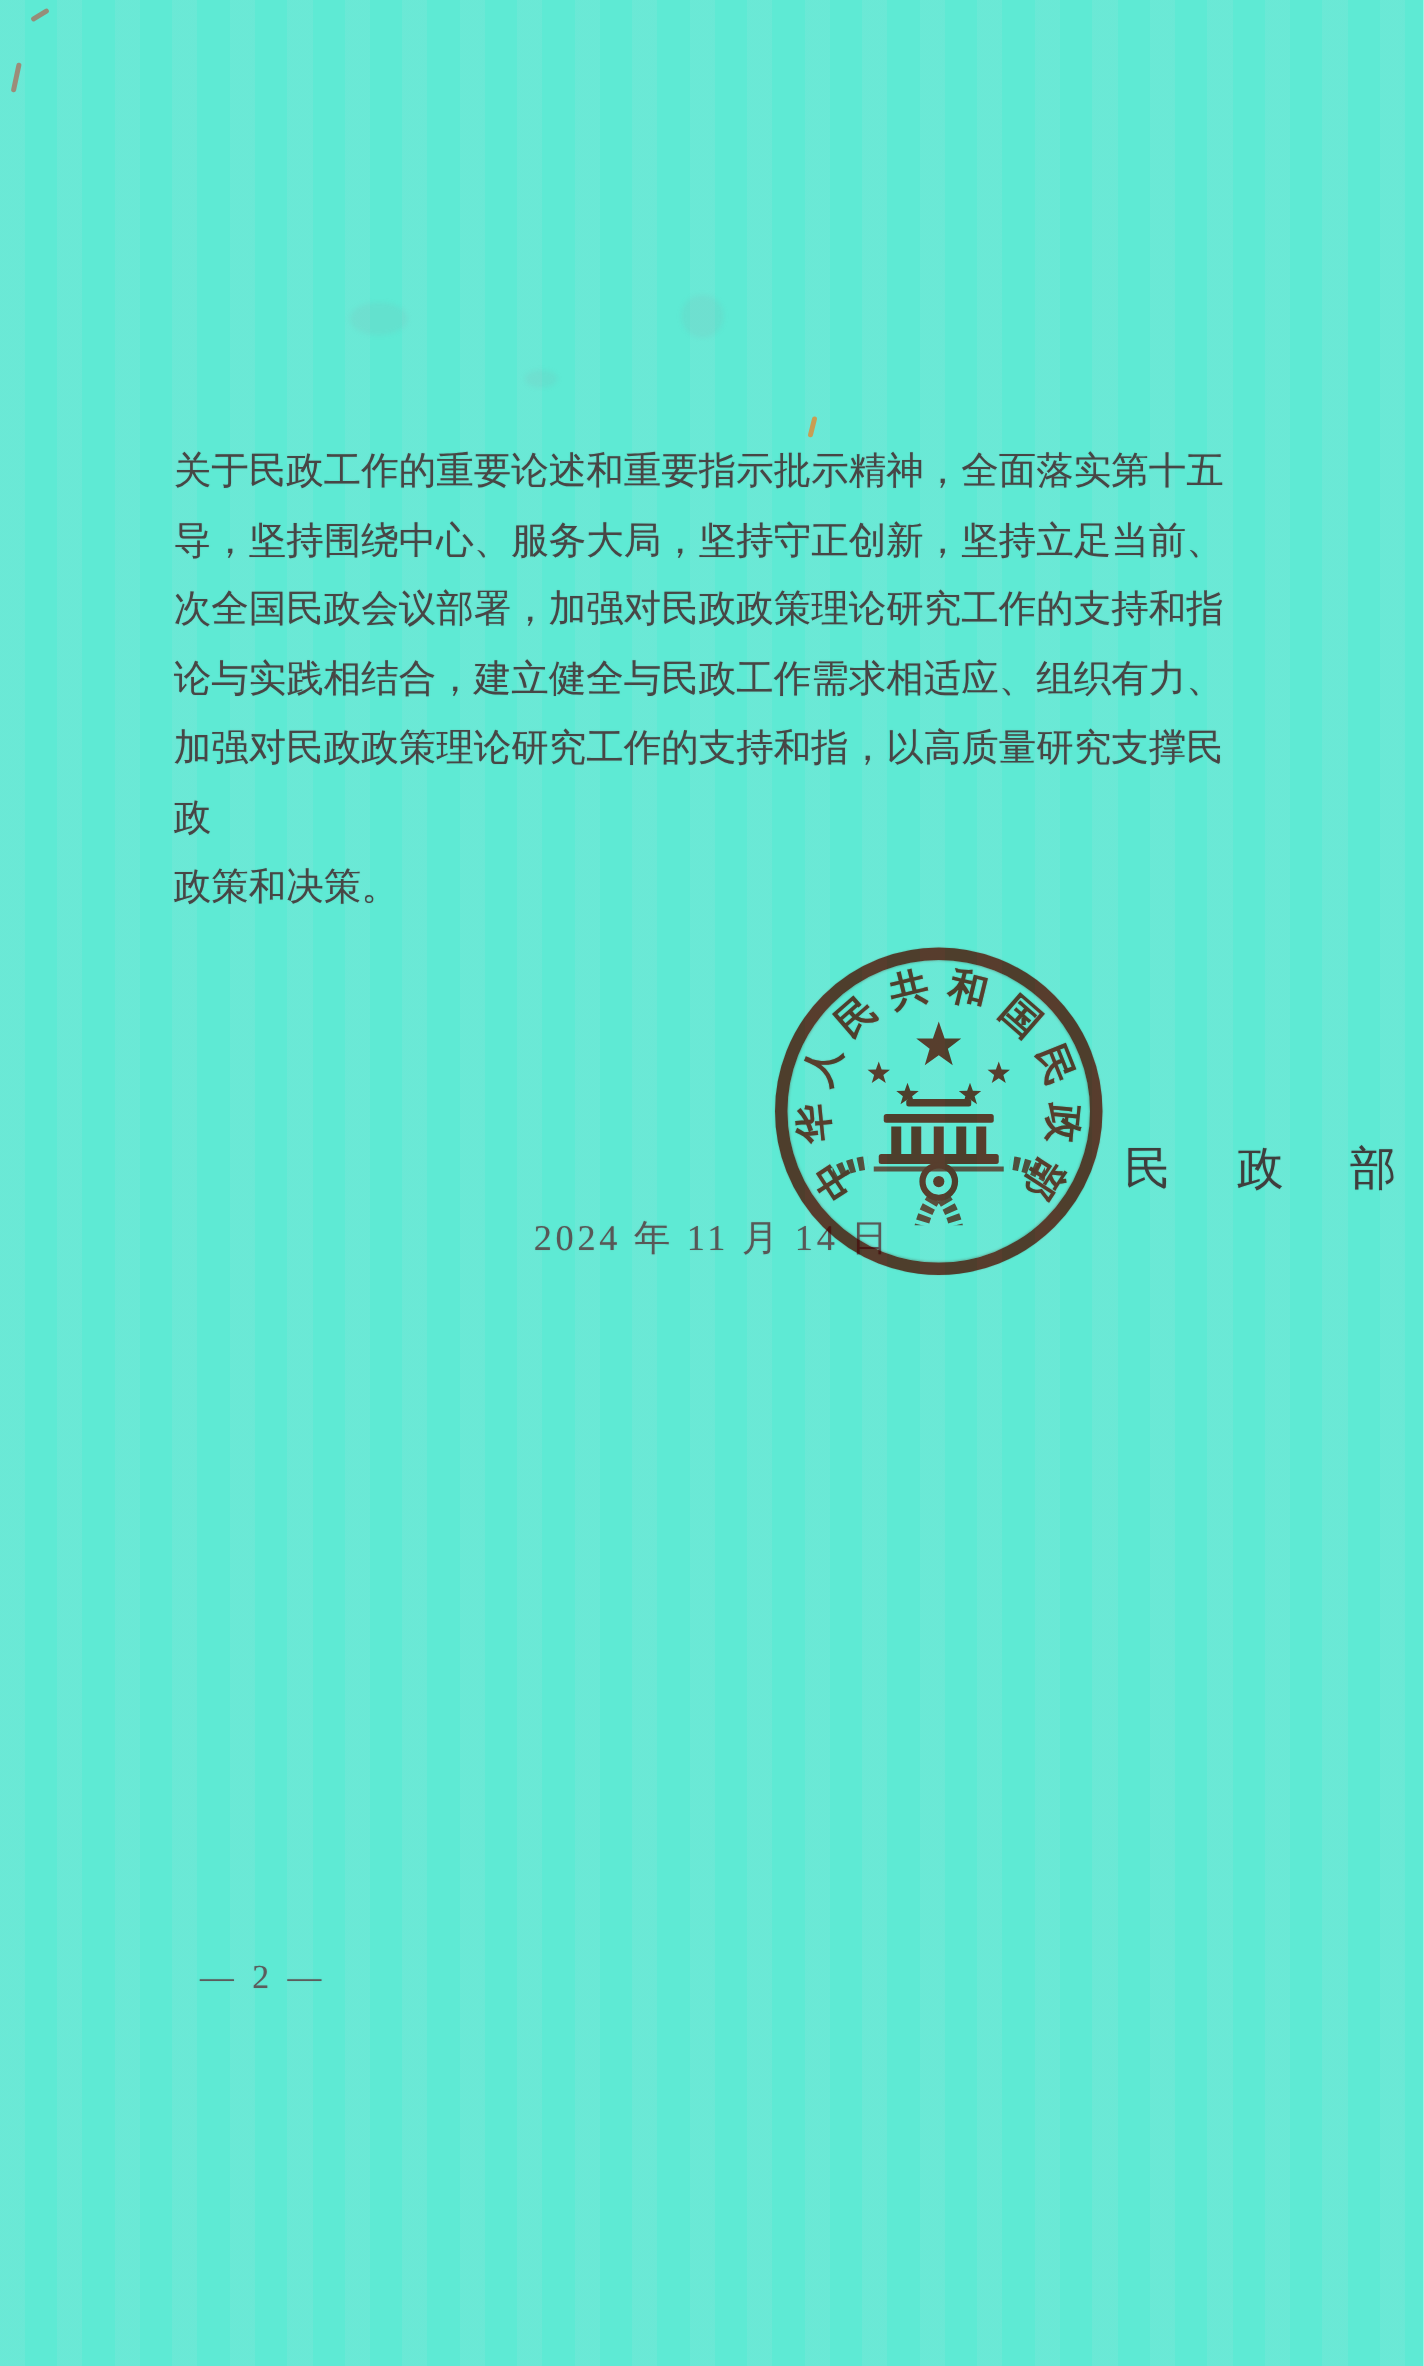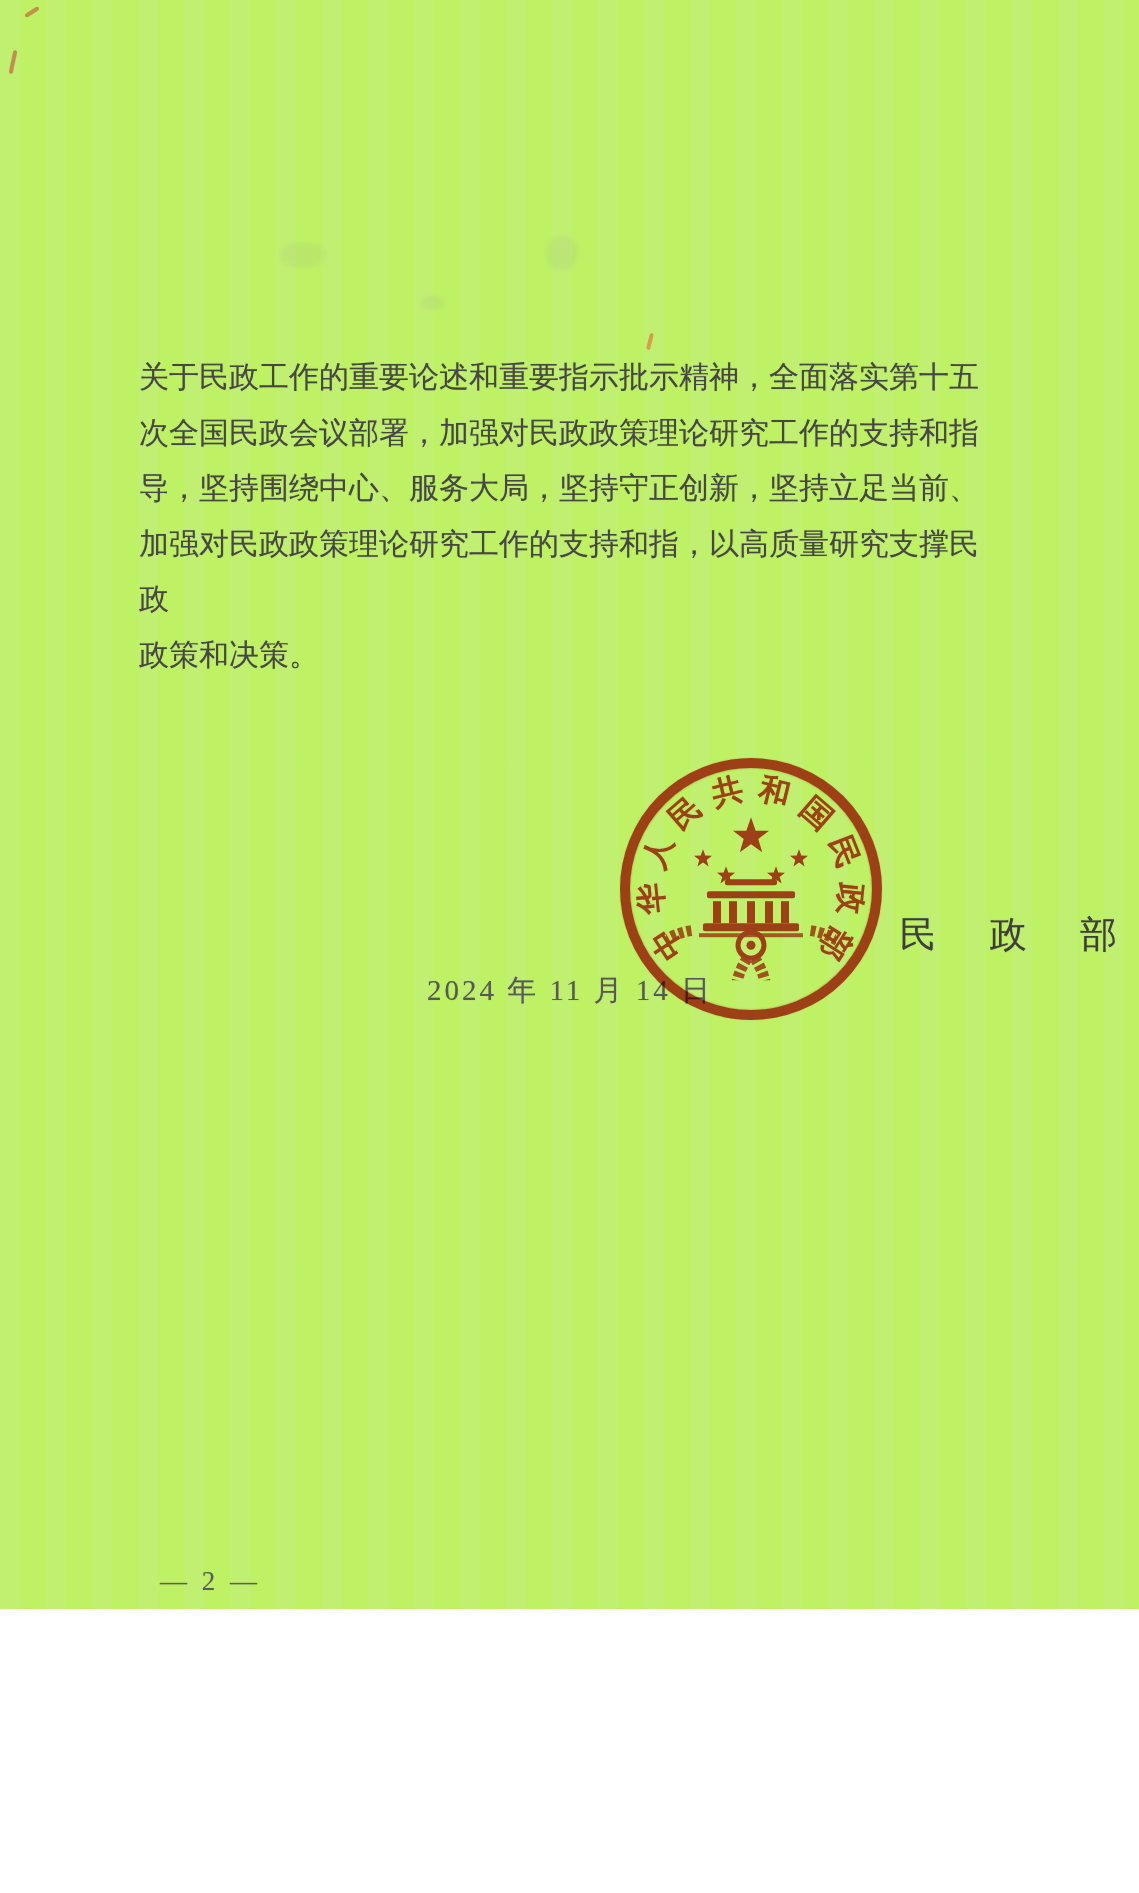--- a/index.html
+++ b/index.html
@@ -1,19 +1,19 @@
 <!DOCTYPE html>
 <html><head>
 <meta charset="utf-8">
 <style>
   html,body{margin:0;padding:0;background:#ffffff;}
   .page{
     position:relative;
-    width:1139px;height:1609px;
-    background:#bef264;
+    width:1139px;height:1893px;
+    background:#5eead4;
     overflow:hidden;
     font-family:"Liberation Serif", serif;
     text-decoration:underline;
   }
   
   .page::before{
     content:"";
     position:absolute;inset:0;
     background:repeating-linear-gradient(
       90deg,
@@ -112,22 +112,23 @@
 
   <div class="pen-mark mark1"></div>
   <div class="pen-mark mark2"></div>
   <div class="smudge smudge1"></div>
   <div class="smudge smudge2"></div>
   <div class="smudge smudge3"></div>
   <div class="orange-tick"></div>
 
   <div class="body-text">
     <div class="pline">关于民政工作的重要论述和重要指示批示精神，全面落实第十五</div>
+    <div class="pline">导，坚持围绕中心、服务大局，坚持守正创新，坚持立足当前、</div>
     <div class="pline">次全国民政会议部署，加强对民政政策理论研究工作的支持和指</div>
-    <div class="pline">导，坚持围绕中心、服务大局，坚持守正创新，坚持立足当前、</div>
+    <div class="pline">论与实践相结合，建立健全与民政工作需求相适应、组织有力、</div>
     <div class="pline">加强对民政政策理论研究工作的支持和指，以高质量研究支撑民政</div>
     <div class="pline last">政策和决策。</div>
   </div>
 
   <div class="issuer-name">民 政 部</div>
 
   <div class="issue-date">2024 年 11 月 14 日</div>
 
   <div class="seal">
     <div class="seal-ring"></div>

